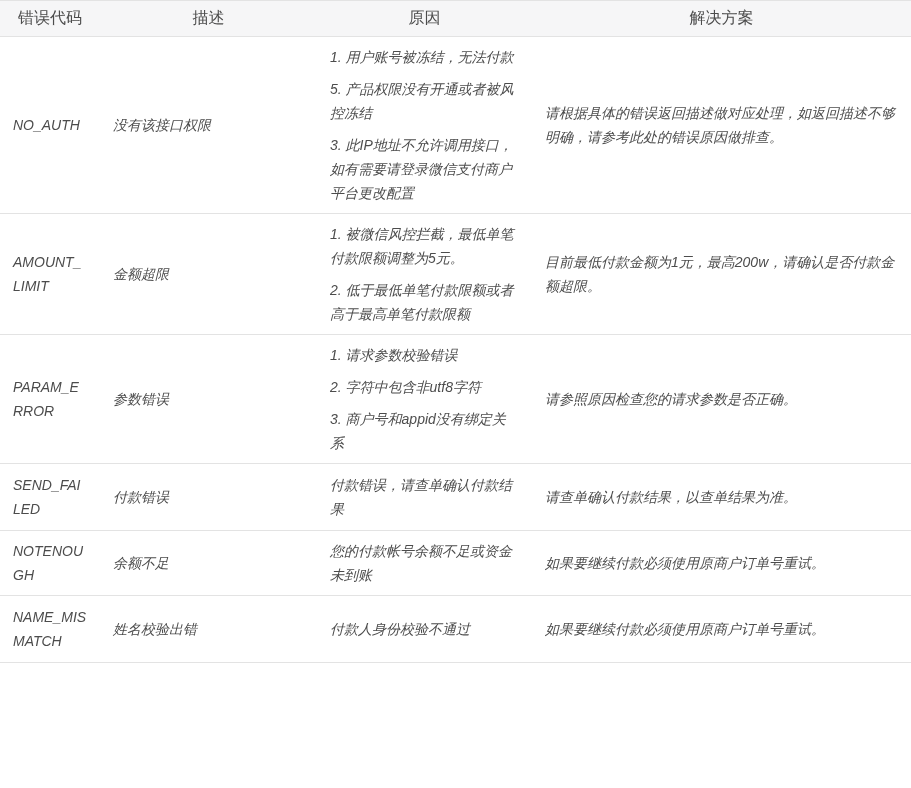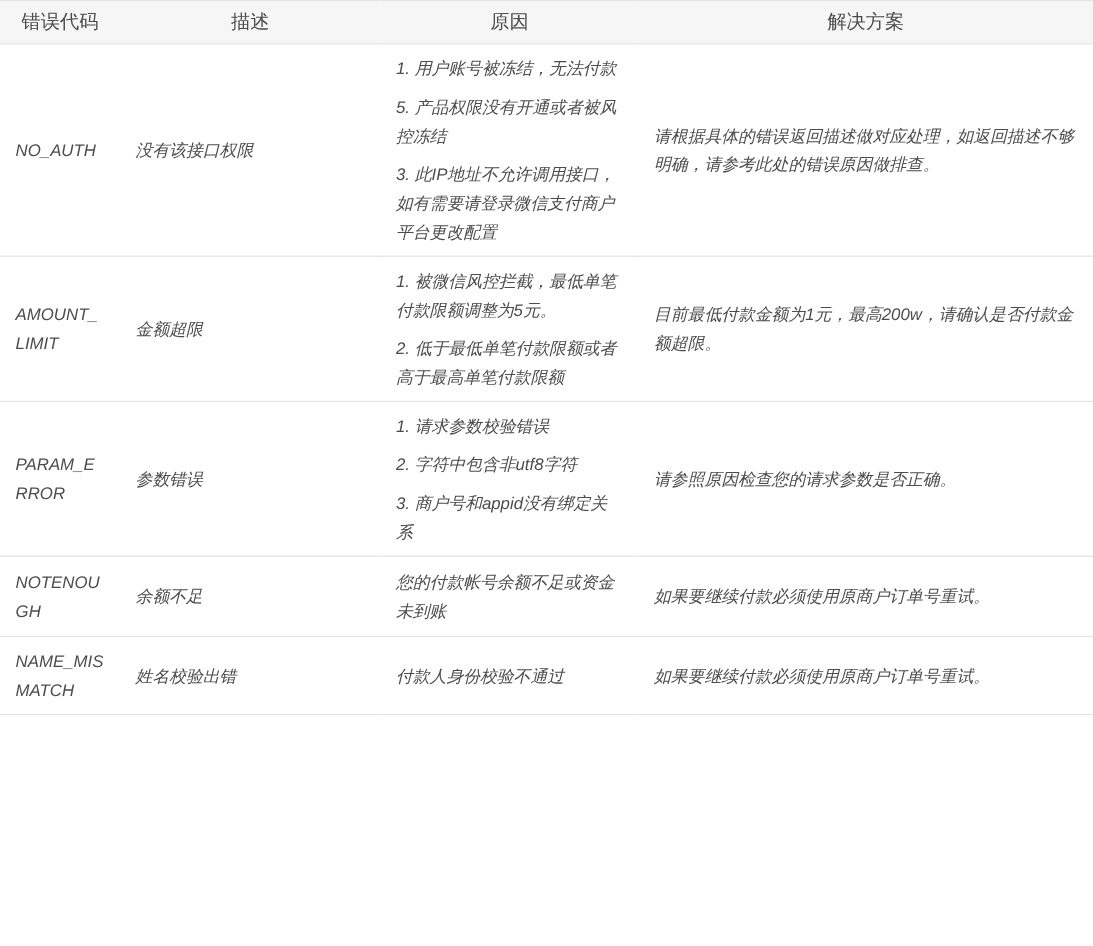--- a/index.html
+++ b/index.html
@@ -95,20 +95,28 @@
         <td class="code-cell">PARAM_ERROR</td>
         <td>参数错误</td>
         <td>
           <div class="reason-item">1. 请求参数校验错误</div>
           <div class="reason-item">2. 字符中包含非utf8字符</div>
           <div class="reason-item">3. 商户号和appid没有绑定关系</div>
         </td>
         <td>请参照原因检查您的请求参数是否正确。</td>
       </tr>
       <tr>
+        <td class="code-cell">SEND_FAILED</td>
+        <td>付款错误</td>
+        <td>
+          <div class="reason-item">付款错误，请查单确认付款结果</div>
+        </td>
+        <td>请查单确认付款结果，以查单结果为准。</td>
+      </tr>
+      <tr>
         <td class="code-cell">NOTENOUGH</td>
         <td>余额不足</td>
         <td>
           <div class="reason-item">您的付款帐号余额不足或资金未到账</div>
         </td>
         <td>如果要继续付款必须使用原商户订单号重试。</td>
       </tr>
       <tr>
         <td class="code-cell">NAME_MISMATCH</td>
         <td>姓名校验出错</td>

